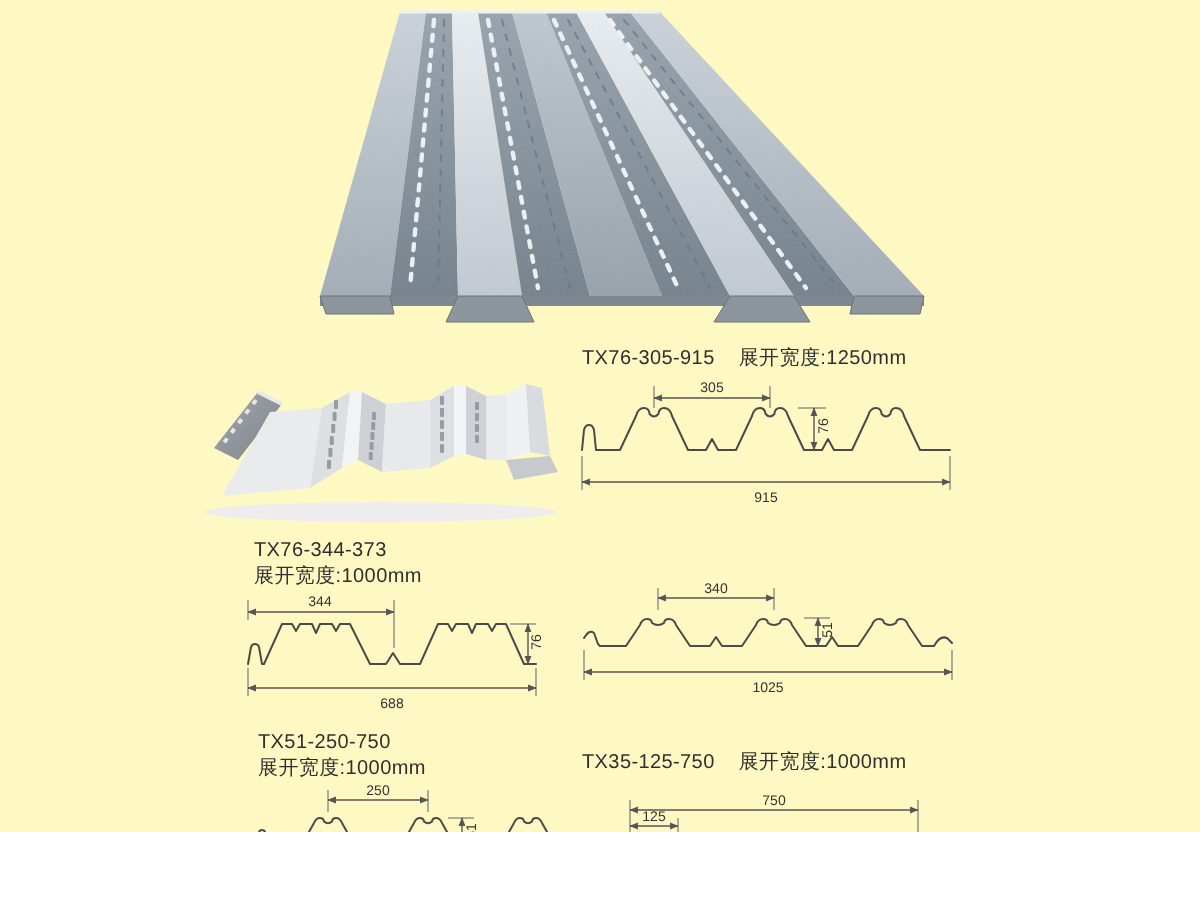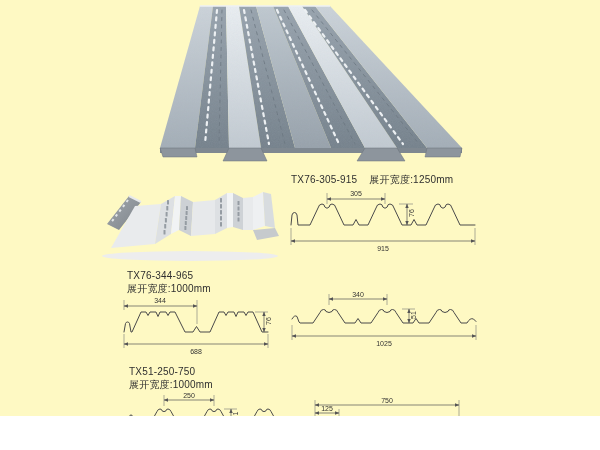--- a/index.html
+++ b/index.html
@@ -163,21 +163,21 @@
       <g>
         <line class="ext" x1="5" y1="39" x2="5" y2="56"></line>
           <line class="ext" x1="189" y1="39" x2="189" y2="56"></line>
         <line class="dim" x1="5" y1="52" x2="189" y2="52" marker-start="url(#m1)" marker-end="url(#m1)"></line>
         <text x="97" y="62" text-anchor="middle">915</text>
       </g>
     </svg>
   </div>
 
   <div class="abs title stacked" style="left:127px;top:269px;">
-    <span>TX76-344-965</span><span class="unfold">展开宽度:1000mm</span>
+    <span>TX76-344-373</span><span class="unfold">展开宽度:1000mm</span>
   </div>
   <div class="abs" style="left:118px;top:296px;">
     <svg width="156" height="60" viewBox="0 0 156 60">
       <defs>
           <marker id="m2" viewBox="0 0 8 8" refX="7" refY="4" markerWidth="6.5" markerHeight="6.5" orient="auto-start-reverse">
             <path d="M0,1 L7.6,4 L0,7 z" fill="#555"></path>
           </marker>
         </defs>
       <path class="prof" d="M6,36 l1.5,-8.5 q.5,-1.5 2,-1.5 q1.5,0 2,1.5 L13,36 L14,36
         L23,16 L28,16 l2,3.5 l2,-3.5 L38,16 l2,4.5 l2,-4.5 L48,16 l2,3.5 l2,-3.5 L57,16 L67,36
@@ -266,20 +266,23 @@
       </g>
       <g>
         <line class="ext" x1="8" y1="34" x2="8" y2="48"></line>
           <line class="ext" x1="162" y1="34" x2="162" y2="48"></line>
         <line class="dim" x1="8" y1="44" x2="162" y2="44" marker-start="url(#m4)" marker-end="url(#m4)"></line>
         <text x="85" y="54" text-anchor="middle">750</text>
       </g>
     </svg>
   </div>
 
+  <div class="abs title" style="left:291px;top:375px;">
+    <span>TX35-125-750</span><span class="unfold">展开宽度:1000mm</span>
+  </div>
   <div class="abs" style="left:294px;top:395px;">
     <svg width="186" height="50" viewBox="0 0 186 50">
       <defs>
           <marker id="m5" viewBox="0 0 8 8" refX="7" refY="4" markerWidth="6.5" markerHeight="6.5" orient="auto-start-reverse">
             <path d="M0,1 L7.6,4 L0,7 z" fill="#555"></path>
           </marker>
         </defs>
       <path class="prof" d="M5,38 L8,37 L11.5,37
         L18,24 L24,24 L30.5,37 L35.5,37
         L42,24 L48,24 L54.5,37 L59.5,37

